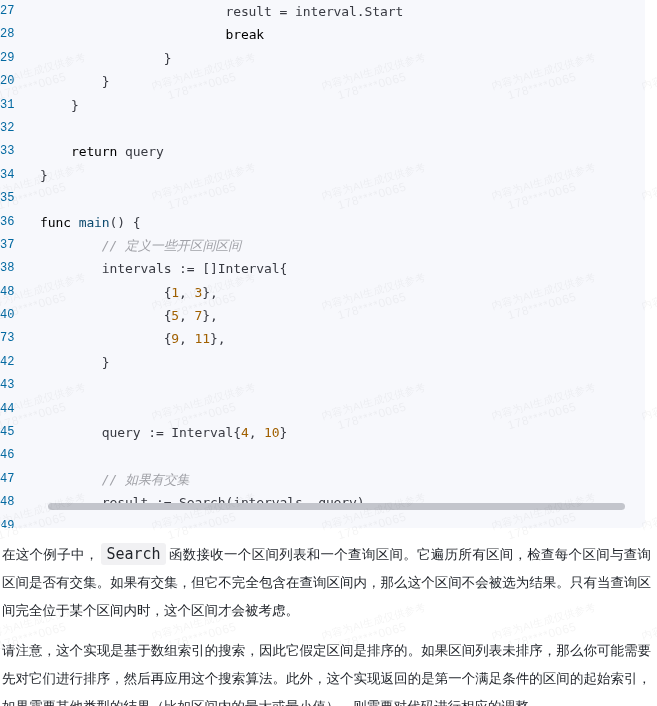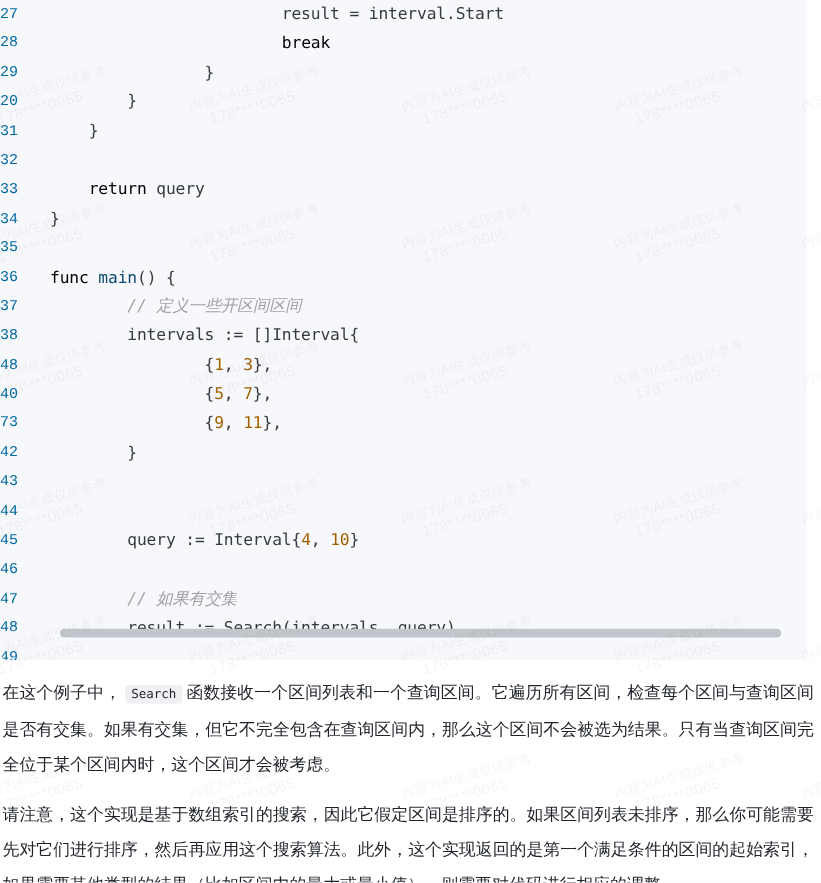--- a/index.html
+++ b/index.html
@@ -108,21 +108,21 @@
     font-size: 13.5px;
     line-height: 28px;
     color: #1f2329;
     margin: 0 0 12px 0;
     padding: 0 6px 0 2px;
     text-align: justify;
     word-break: break-all;
   }
   code.inline {
     font-family: "DejaVu Sans Mono", "Liberation Mono", monospace;
-    font-size: 10px;
+    font-size: 15px;
     background: #f1f1f3;
     color: #1f2329;
     padding: 2px 5px;
     border-radius: 3px;
     margin: 0 3px;
   }
 </style>
 </head>
 <body>
 

